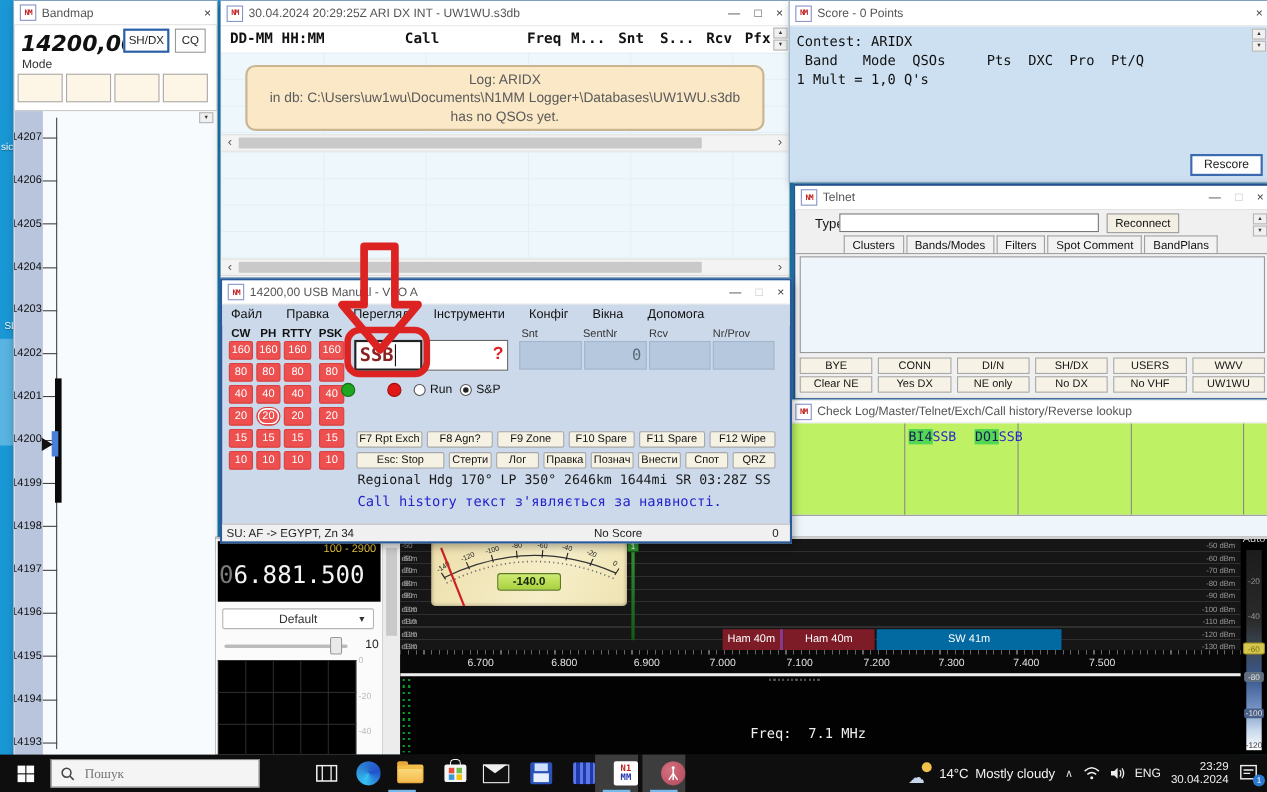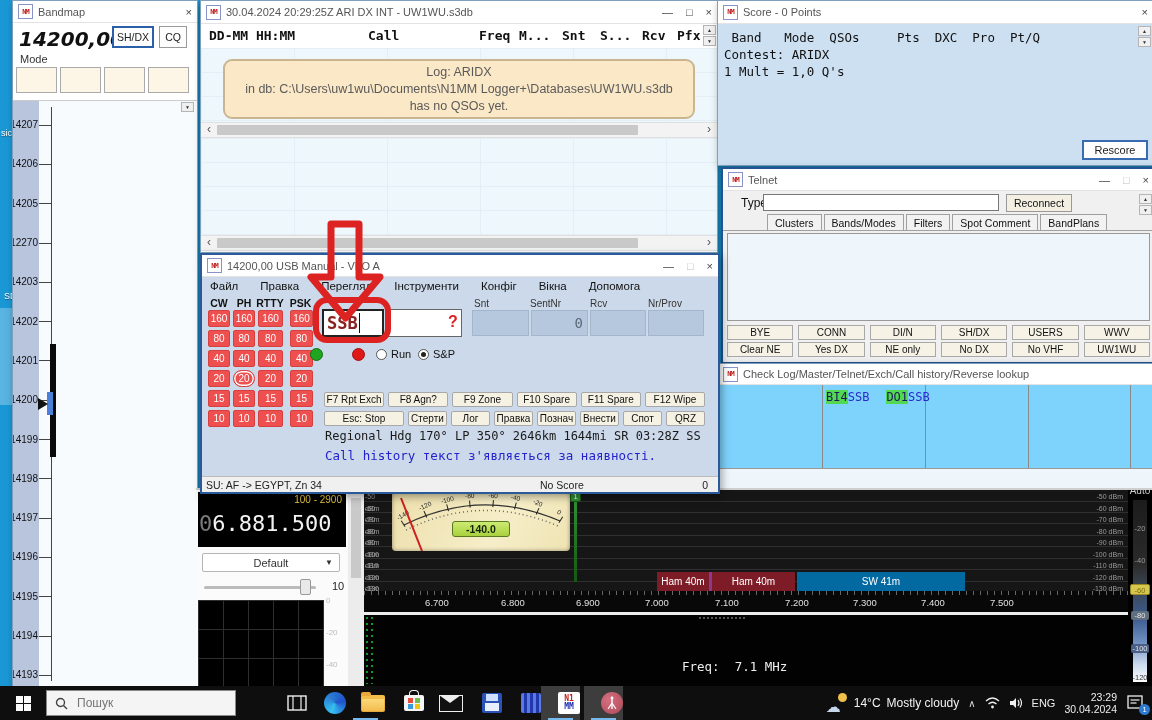--- a/index.html
+++ b/index.html
@@ -130,21 +130,21 @@
     color:#111;display:flex;align-items:center;box-sizing:border-box;}
   #tn-tabline{position:absolute;left:0;right:0;top:61px;height:1px;background:#a0a0a0;}
   #tn-content{position:absolute;left:4px;right:4px;top:64px;height:88px;background:#eef6fc;border:1px solid #999;box-sizing:border-box;}
   .tnrow{position:absolute;left:4px;right:4px;display:flex;gap:5px;}
   #tnrow1{top:156px;} #tnrow2{top:173px;}
   .tnb{flex:1;height:15px;background:#f6f2e6;border:1px solid #a8a8a8;font-size:10px;color:#111;
     display:flex;align-items:center;justify-content:center;box-sizing:border-box;}
   
   #checkwin{left:717px;top:363px;width:435px;height:124px;}
   #checkwin .tbar{height:21px;}
-  #check-body{position:absolute;left:0;right:0;top:21px;height:83px;background:#7dd3fc;}
+  #check-body{position:absolute;left:0;right:0;top:21px;height:83px;background:#bef264;}
   .cksep{position:absolute;top:0;bottom:0;width:1px;background:#8a8a8a;}
   #ck1{left:104px;} #ck2{left:207px;} #ck3{left:310px;} #ck4{left:412px;}
   #check-calls{position:absolute;left:108px;top:5px;display:flex;gap:17px;font:12px "DejaVu Sans Mono",monospace;}
   .call .pfx{background:#52d852;color:#1a1a5a;}
   .call .sfx{color:#2a2acc;}
   #check-bottom{position:absolute;left:0;right:0;bottom:0;height:19px;background:#eef6fb;border-top:1px solid #999;}
   
   #sdr{position:absolute;left:196px;top:488px;width:956px;height:198px;background:#111;border-top:2px solid #cfcfcf;box-sizing:border-box;z-index:4;}
   #sdr-left{position:absolute;left:0;top:0;width:152px;height:196px;background:#fbfbfb;}
   #sdr-display{position:absolute;left:2px;top:2px;width:148px;height:55px;background:#000;}
@@ -220,21 +220,21 @@
   #annot-ring{position:absolute;left:313px;top:297px;width:78px;height:46px;border:6px solid #dd2222;
     border-radius:14px;z-index:50;box-sizing:border-box;pointer-events:none;}
   
   #taskbar{position:absolute;left:0;top:686px;width:1152px;height:34px;background:#0e0e0e;z-index:60;
     display:flex;align-items:center;}
   #tb-start{width:46px;height:34px;display:flex;align-items:center;justify-content:center;}
   .winlogo{display:grid;grid-template-columns:7px 7px;grid-template-rows:7px 7px;gap:1px;}
   .winlogo i{background:#fdfdfd;}
   #tb-search{position:absolute;left:46px;top:4px;width:190px;height:26px;background:#f4f4f4;border:1px solid #888;
     display:flex;align-items:center;gap:7px;padding:0 8px;box-sizing:border-box;}
-  #tb-search input{border:none;outline:none;background:transparent;font-size:12px;color:#444;width:130px;font-family:Liberation Sans, sans-serif;}
+  #tb-search input{border:none;outline:none;background:transparent;font-size:12px;color:#444;width:130px;font-family:Liberation Serif, serif;}
   .tbicon{position:absolute;top:0;width:39px;height:34px;display:flex;align-items:center;justify-content:flex-end;}
   .tbicon.active{background:#3d3d3d;}
   .tbicon.active::after,#tbi-explorer::after{content:"";position:absolute;left:7px;right:7px;bottom:0;height:2px;background:#76b9ed;}
   #tbi-taskview{left:268px;} #tbi-edge{left:307px;} #tbi-explorer{left:346px;} #tbi-store{left:385px;}
   #tbi-mail{left:424px;} #tbi-floppy{left:463px;} #tbi-grid{left:502px;} #tbi-n1mm{left:541px;} #tbi-sdrapp{left:584px;}
   .edgeball{width:22px;height:22px;border-radius:50%;background:conic-gradient(from 200deg,#35c1f1,#2b7cd3,#2052cc,#35c1f1);}
   .folder{position:relative;width:24px;height:17px;background:linear-gradient(#f3c04a,#e8a93a);border-radius:2px;}
   .folder::before{content:"";position:absolute;left:0;top:-3px;width:10px;height:4px;background:#e8a93a;border-radius:2px 2px 0 0;}
   .folder::after{content:"";position:absolute;left:1px;top:4px;right:1px;bottom:1px;background:linear-gradient(#fbd978,#f3bb50);border-radius:1px;}
   .bag{position:relative;width:20px;height:16px;background:#f5f5f5;border-radius:2px;}
@@ -292,21 +292,21 @@
     <div class="modebox" style="left:47px;"></div>
     <div class="modebox" style="left:91px;"></div>
     <div class="modebox" style="left:135px;"></div>
     <div id="bm-pane">
       <div id="bm-strip"></div>
       <div id="bm-scale">
 
       <div class="bmrow">14207</div>
           <div class="bmrow">14206</div>
           <div class="bmrow">14205</div>
-          <div class="bmrow">12270</div>
+          <div class="bmrow">14204</div>
           <div class="bmrow">14203</div>
           <div class="bmrow">14202</div>
           <div class="bmrow">14201</div>
           <div class="bmrow">14200</div>
           <div class="bmrow">14199</div>
           <div class="bmrow">14198</div>
           <div class="bmrow">14197</div>
           <div class="bmrow">14196</div>
           <div class="bmrow">14195</div>
           <div class="bmrow">14194</div>
@@ -372,22 +372,22 @@
     <div class="tbar">
       <span class="nmlogo">NM</span>
       <span>Score - 0 Points</span>
       <span class="tctrl">
           <span>×</span>
         </span>
     </div>
     <div id="score-body">
       <div id="score-lines">
 
-      <div> Band   Mode  QSOs     Pts  DXC  Pro  Pt/Q</div>
-          <div>Contest: ARIDX</div>
+      <div>Contest: ARIDX</div>
+          <div> Band   Mode  QSOs     Pts  DXC  Pro  Pt/Q</div>
           <div>1 Mult = 1,0 Q's</div>
         </div>
       <div class="spin" id="score-spin">
         <div>▲</div>
         <div>▼</div>
       </div>
       <div id="rescore">Rescore</div>
     </div>
   </div>
 

